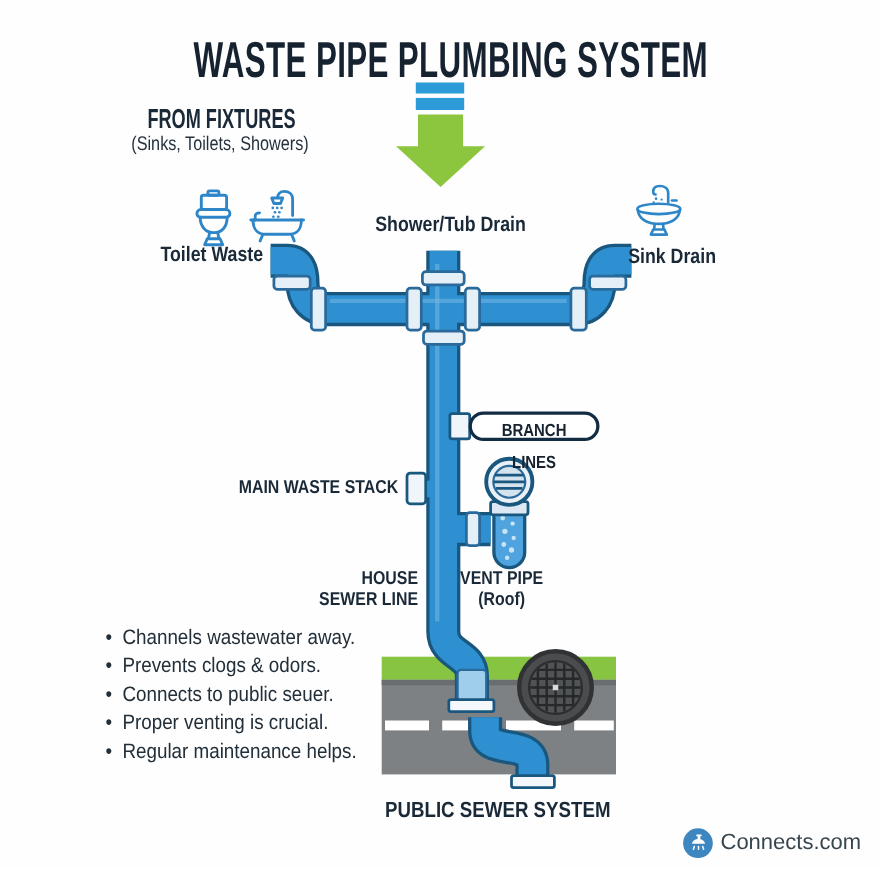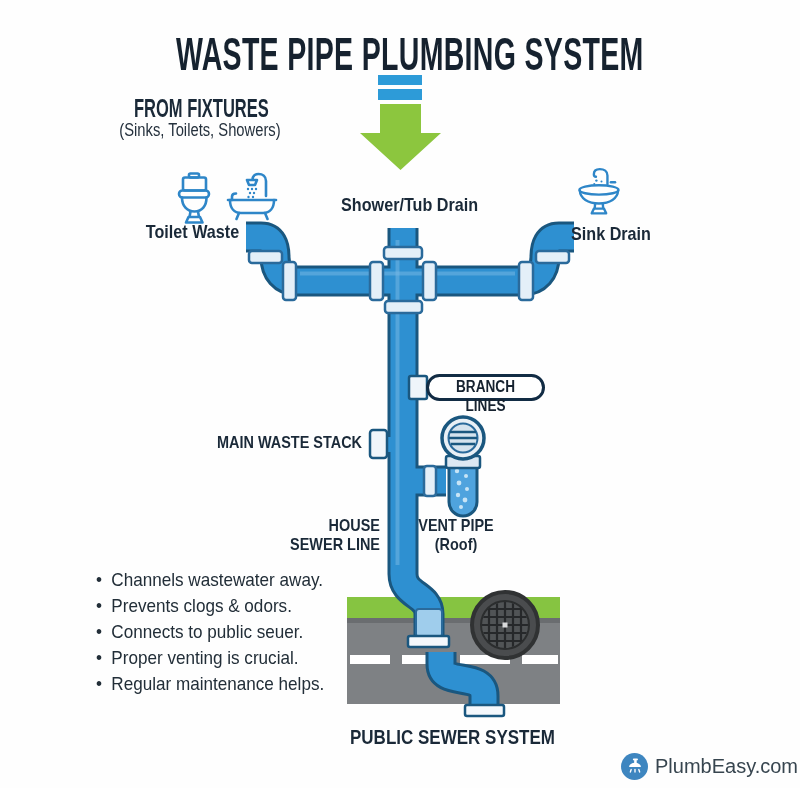--- a/index.html
+++ b/index.html
@@ -23,21 +23,21 @@
   .lbl-stack{left:140px;top:433px;width:222px;text-align:right;font-size:17px;
              transform:scaleX(.85);transform-origin:right top;}
   .lbl-house{left:180px;top:516px;width:200px;text-align:right;font-size:17px;line-height:19px;
              transform:scaleX(.85);transform-origin:right top;}
   .lbl-vent{left:400px;top:516px;width:112px;text-align:center;font-size:17px;line-height:19px;
             transform:scaleX(.85);transform-origin:center top;}
   .lbl-public{left:330px;top:726px;width:245px;text-align:center;font-size:20px;
               transform:scaleX(.85);transform-origin:center top;}
 
   .pill{position:absolute;left:426px;top:374px;width:113px;height:21px;background:#FFFFFF;
-        border:3px solid #122C44;border-radius:14px;text-align:center;line-height:19px;
+        border:3px solid #122C44;border-radius:14px;text-align:center;line-height:29px;
         font-size:16px;font-weight:bold;color:#16222F;transform-origin:center;}
   .pill-inner{display:inline-block;transform:scaleX(.85);transform-origin:center;}
 
   .notes{position:absolute;left:96px;top:567px;margin:0;padding:0;list-style:none;
          font-size:19px;color:#222E38;transform:scaleX(.9);transform-origin:left top;}
   .notes li{position:relative;padding-left:17px;line-height:26px;}
   .notes li::before{content:"\2022";position:absolute;left:0;top:0;}
 
   .brand{position:absolute;left:621px;top:753px;display:flex;align-items:center;gap:7px;}
   .brand-badge{width:27px;height:27px;border-radius:50%;background:#3E86C0;display:flex;
@@ -225,16 +225,16 @@
         <path d="M6 13 a7 5 0 0 1 14 0 Z" fill="#FFFFFF"></path>
         <rect x="12" y="4.5" width="3" height="4" fill="#FFFFFF"></rect>
         <rect x="10.5" y="3" width="6" height="2" rx="1" fill="#FFFFFF"></rect>
         <g stroke="#FFFFFF" stroke-width="1.6" stroke-linecap="round">
           <path d="M8.5 16 L7.5 19"></path>
             <path d="M13 16 V19"></path>
             <path d="M17.5 16 L18.5 19"></path>
         </g>
       </svg>
     </span>
-    <span class="brand-name">PlumbEasy.com</span>
+    <span class="brand-name">Connects.com</span>
   </div>
 
 </div>
 
 </body></html>

